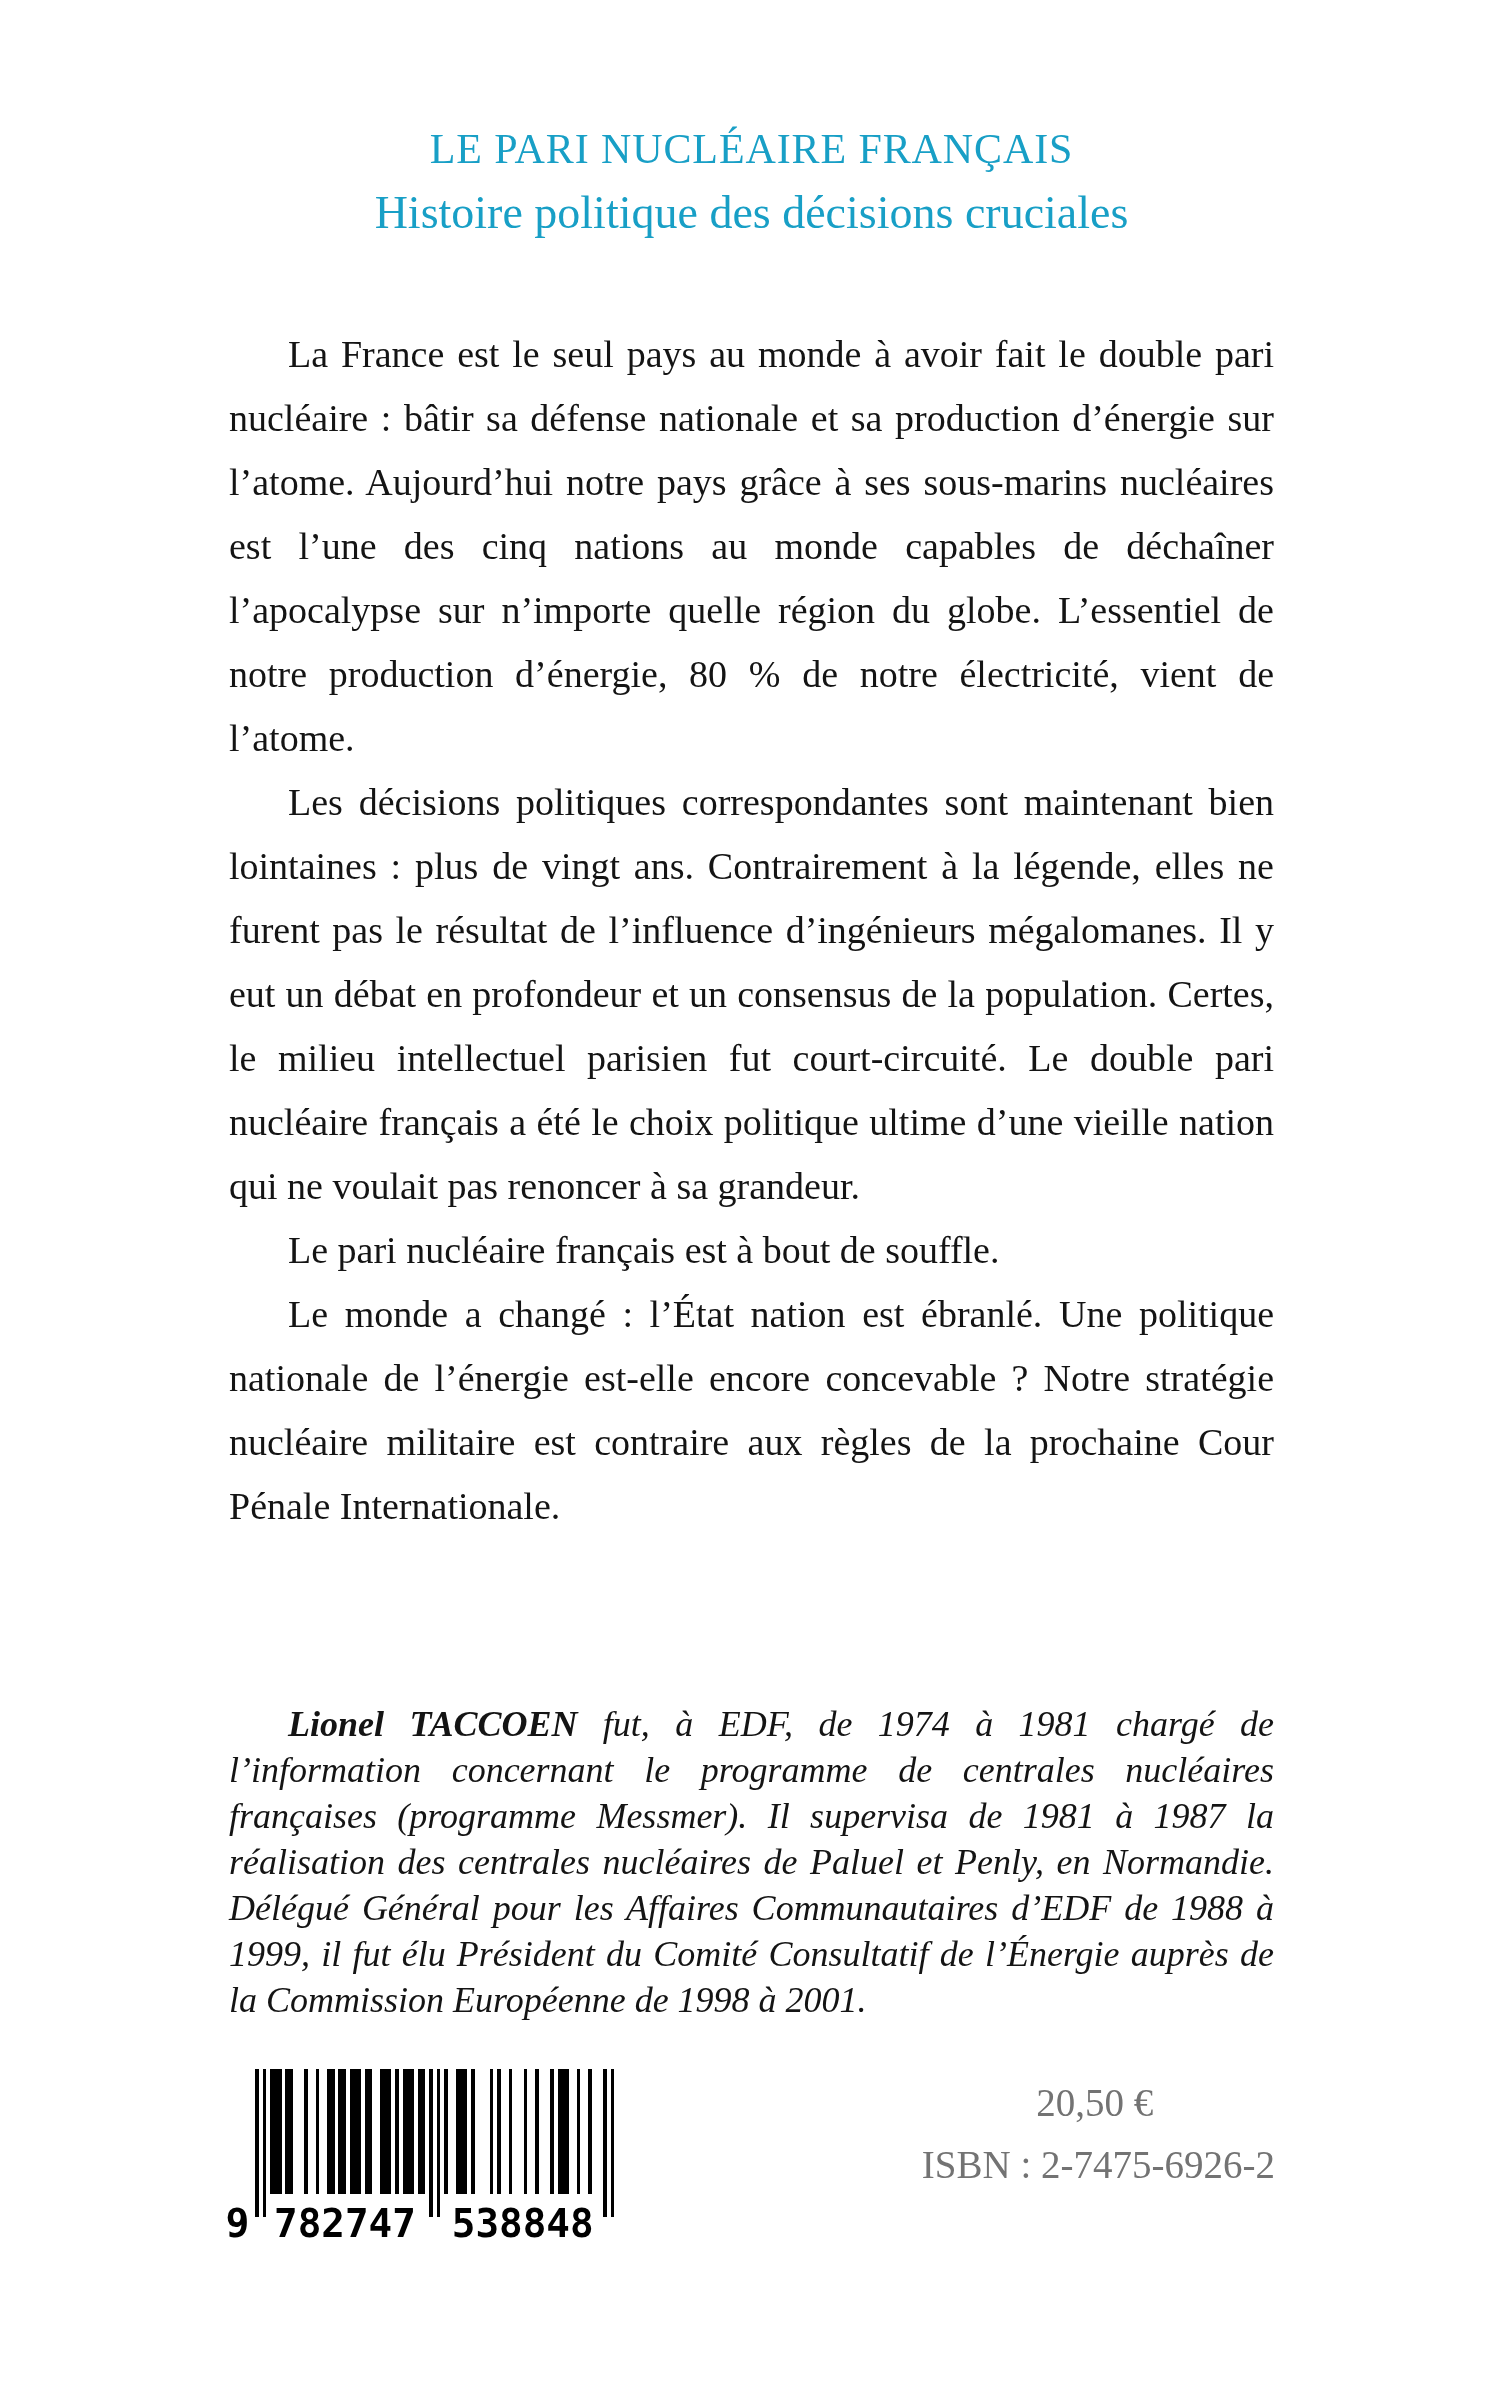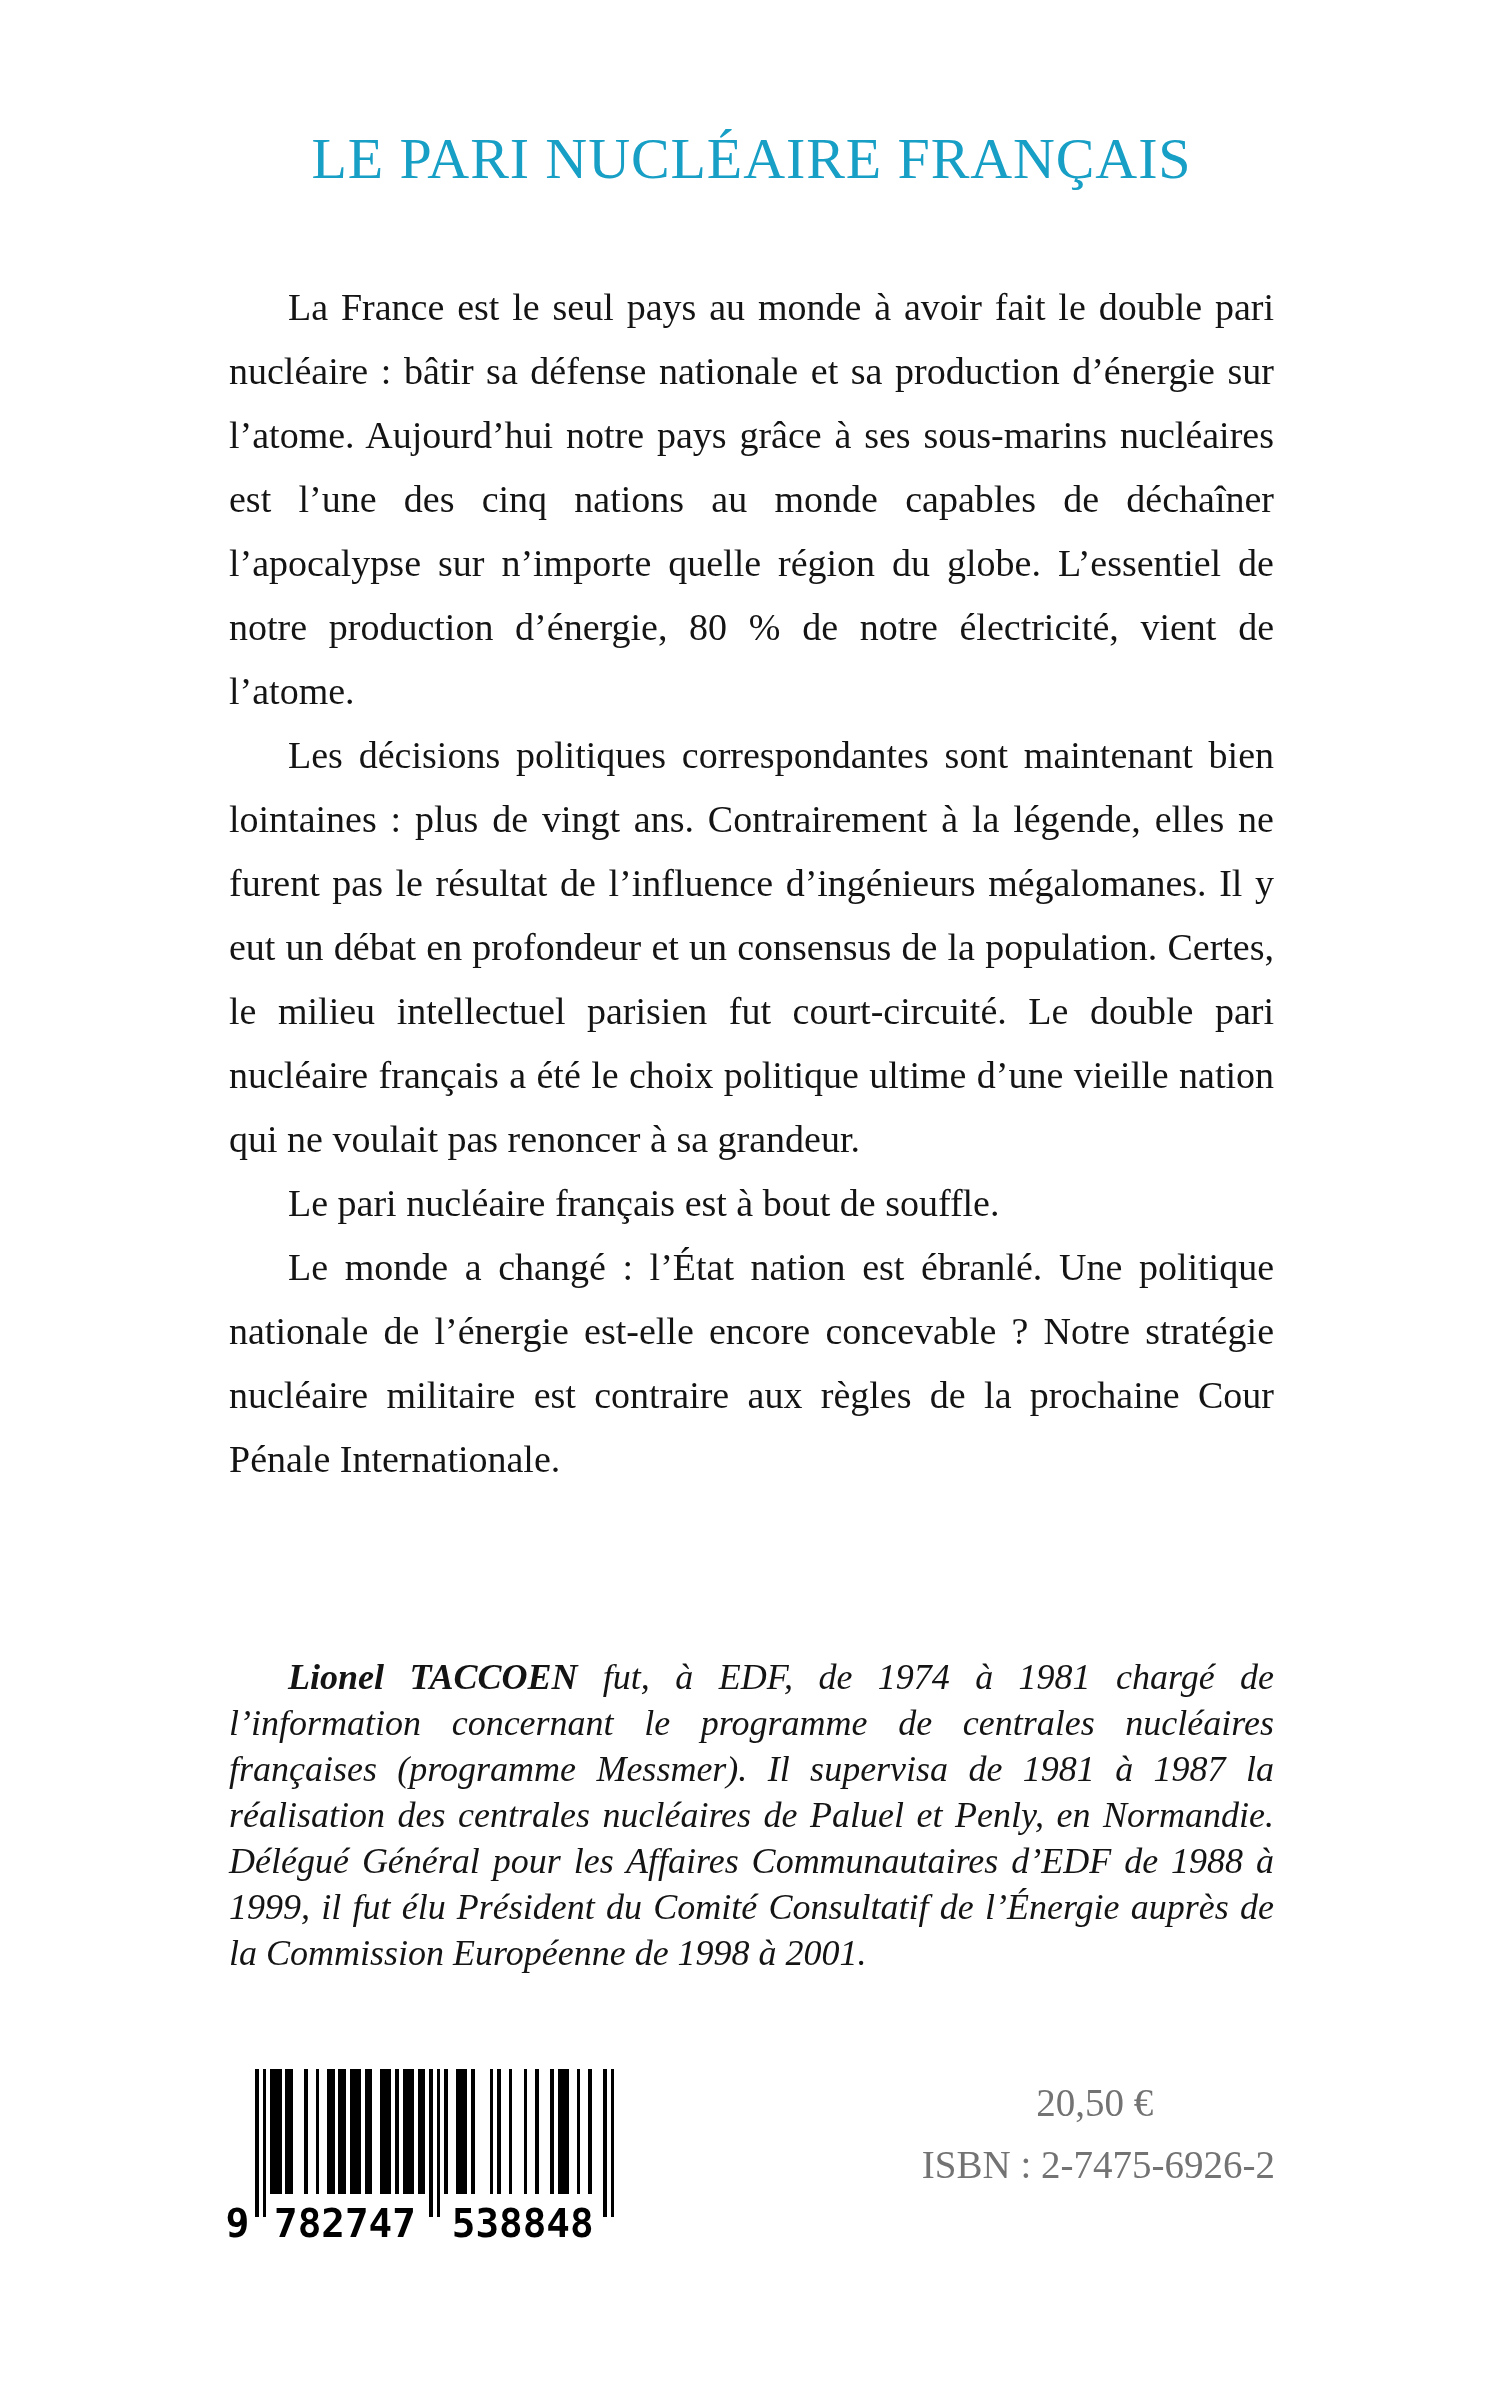--- a/index.html
+++ b/index.html
@@ -10,21 +10,21 @@
     position:relative;
     font-family:"Liberation Serif","DejaVu Serif",serif;
     color:#141414;
     overflow:hidden;
   }
   .content{
     position:absolute; left:229px; top:0; width:1045px;
   }
   .title{
     margin:125px 0 0 0;
-    font-size:58px; font-weight:400;
+    font-size:42px; font-weight:400;
     text-align:center;
     color:var(--accent);
     letter-spacing:0.9px;
     white-space:nowrap;
   }
   .subtitle{
     margin:13.2px 0 0 0;
     font-size:46px; font-weight:400;
     text-align:center;
     color:var(--accent);
@@ -63,20 +63,21 @@
     color:#737373;
   }
   .price{ margin:0 7.6px 17px 0; }
   .isbn{ margin:0; white-space:nowrap; }
 </style>
 </head>
 <body>
 
 <div class="content">
   <h1 class="title">LE PARI NUCLÉAIRE FRANÇAIS</h1>
+  <h2 class="subtitle">Histoire politique des décisions cruciales</h2>
 
   <div class="synopsis">
       <p>La France est le seul pays au monde à avoir fait le double pari nucléaire : bâtir sa défense nationale et sa production d’énergie sur l’atome. Aujourd’hui notre pays grâce à ses sous-marins nucléaires est l’une des cinq nations au monde capables de déchaîner l’apocalypse sur n’importe quelle région du globe. L’essentiel de notre production d’énergie, 80 % de notre électricité, vient de l’atome.</p>
       <p>Les décisions politiques correspondantes sont maintenant bien lointaines : plus de vingt ans. Contrairement à la légende, elles ne furent pas le résultat de l’influence d’ingénieurs mégalomanes. Il y eut un débat en profondeur et un consensus de la population. Certes, le milieu intellectuel parisien fut court-circuité. Le double pari nucléaire français a été le choix politique ultime d’une vieille nation qui ne voulait pas renoncer à sa grandeur.</p>
       <p>Le pari nucléaire français est à bout de souffle.</p>
       <p>Le monde a changé : l’État nation est ébranlé. Une politique nationale de l’énergie est-elle encore concevable ? Notre stratégie nucléaire militaire est contraire aux règles de la prochaine Cour Pénale Internationale.</p>
     </div>
 
   <p class="bio"><span class="lead">Lionel TACCOEN</span><span> fut, à EDF, de 1974 à 1981 chargé de l’information concernant le programme de centrales nucléaires françaises (programme Messmer). Il supervisa de 1981 à 1987 la réalisation des centrales nucléaires de Paluel et Penly, en Normandie. Délégué Général pour les Affaires Communautaires d’EDF de 1988 à 1999, il fut élu Président du Comité Consultatif de l’Énergie auprès de la Commission Européenne de 1998 à 2001.</span></p>
 </div>

